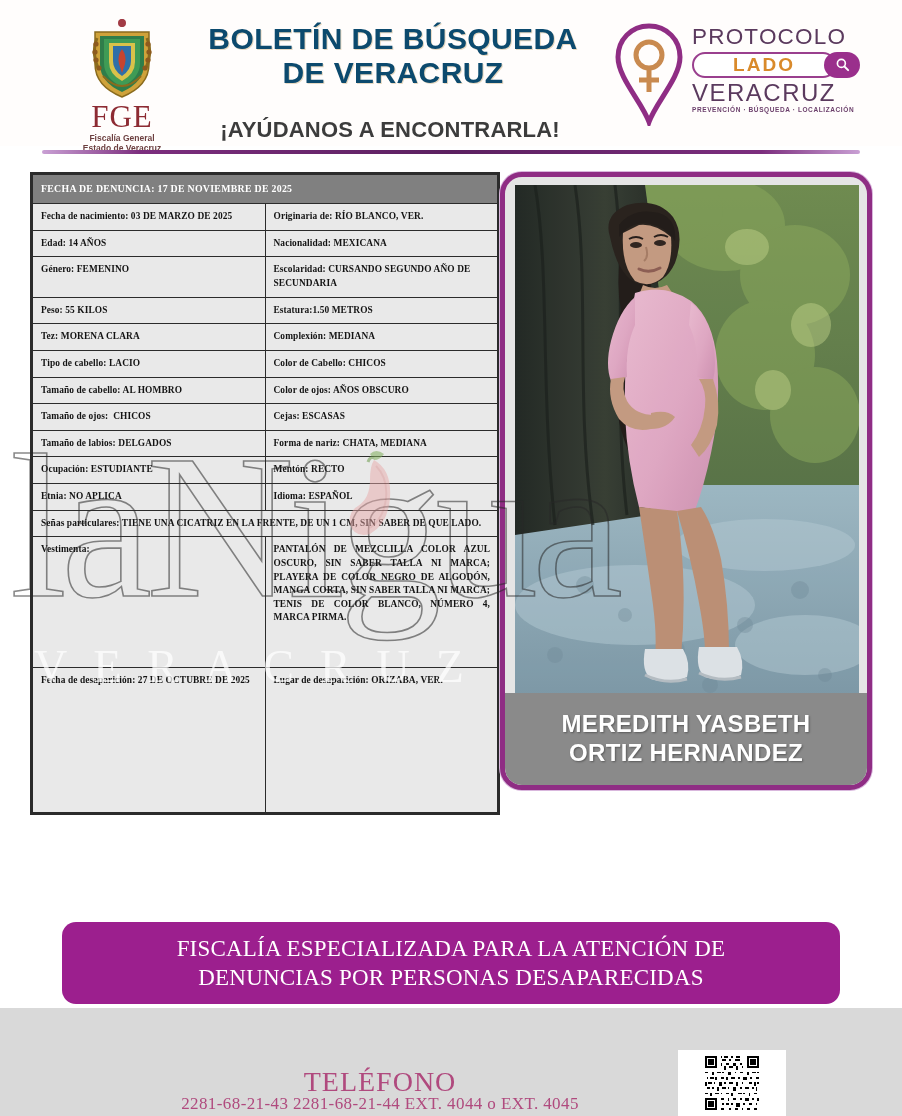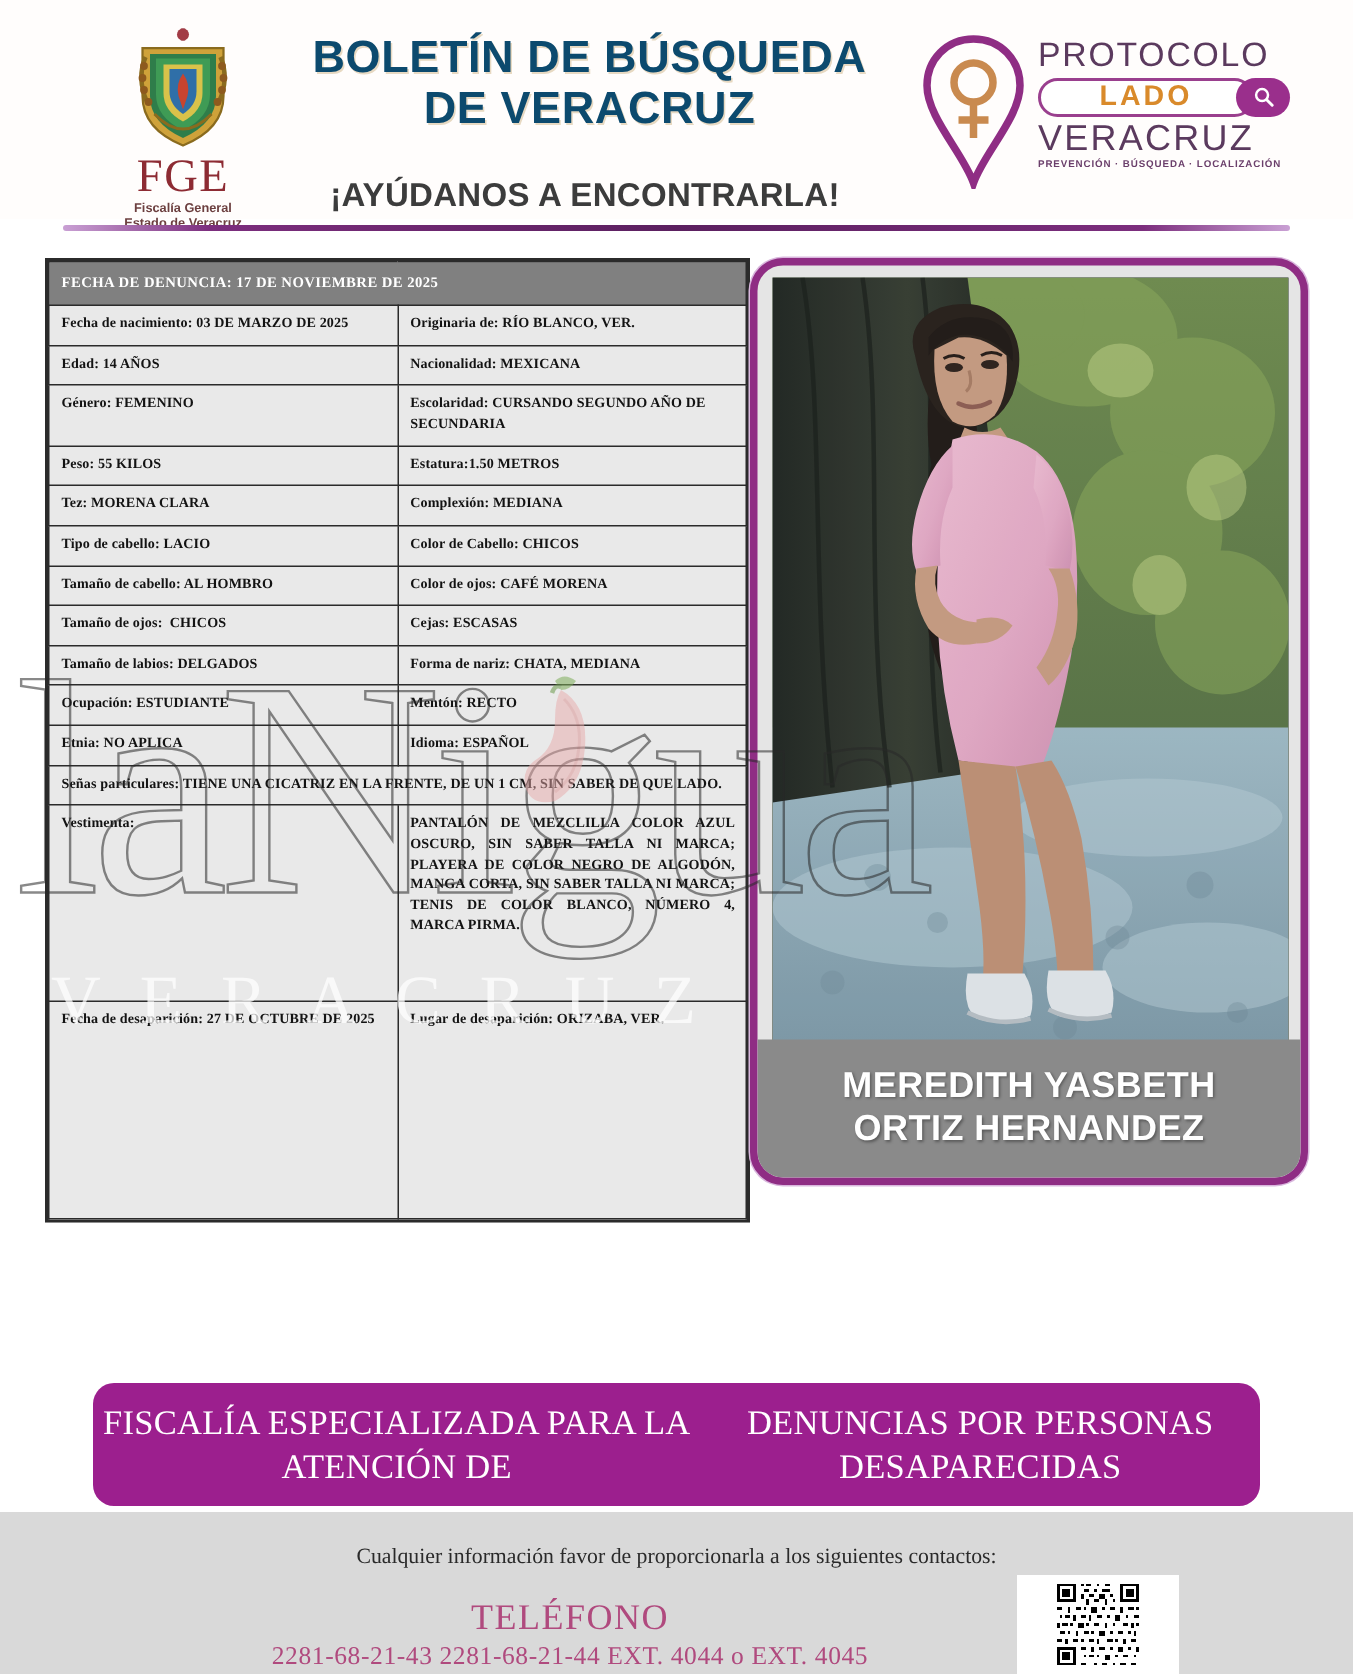--- a/index.html
+++ b/index.html
@@ -244,20 +244,21 @@
 
   
   .footer-band {
     position: absolute;
     left: 62px; top: 922px;
     width: 778px;
     height: 82px;
     background: #9c1f8e;
     border-radius: 14px;
     display: flex;
+    flex-direction: column;
     align-items: center;
     justify-content: center;
   }
   .footer-band div {
     font-family: "Liberation Serif", serif;
     font-size: 23px;
     color: #ffffff;
     line-height: 1.28;
     text-align: center;
     letter-spacing: 0.2px;
@@ -277,21 +278,21 @@
     font-family: "Liberation Serif", serif;
     font-size: 14.5px;
     color: #2a2a2a;
   }
   .tel-title {
     position: absolute;
     left: 0; top: 58px;
     width: 760px;
     text-align: center;
     font-family: "Liberation Serif", serif;
-    font-size: 24px;
+    font-size: 28px;
     color: #b04a7e;
     letter-spacing: 1px;
   }
   .tel-nums {
     position: absolute;
     left: 0; top: 86px;
     width: 760px;
     text-align: center;
     font-family: "Liberation Serif", serif;
     font-size: 17px;
@@ -441,21 +442,21 @@
       <tr>
         <td><span>Tez:</span> <span>MORENA CLARA</span></td>
         <td><span>Complexión:</span> <span>MEDIANA</span></td>
       </tr>
       <tr>
         <td><span>Tipo de cabello:</span> <span>LACIO</span></td>
         <td><span>Color de Cabello:</span> <span>CHICOS</span></td>
       </tr>
       <tr>
         <td><span>Tamaño de cabello:</span> <span>AL HOMBRO</span></td>
-        <td><span>Color de ojos:</span> <span>CAFÉ MORENA</span></td>
+        <td><span>Color de ojos:</span> <span>AÑOS OBSCURO</span></td>
       </tr>
       <tr>
         <td><span>Tamaño de ojos:</span>&nbsp; <span>CHICOS</span></td>
         <td><span>Cejas:</span> <span>ESCASAS</span></td>
       </tr>
       <tr>
         <td><span>Tamaño de labios:</span> <span>DELGADOS</span></td>
         <td><span>Forma de nariz:</span> <span>CHATA, MEDIANA</span></td>
       </tr>
       <tr>
@@ -580,21 +581,20 @@
     </span>
   </div>
 </div>
 
 <div class="footer-band">
   <div>FISCALÍA ESPECIALIZADA PARA LA ATENCIÓN DE</div>
   <div>DENUNCIAS POR PERSONAS DESAPARECIDAS</div>
 </div>
 
 <div class="contact-area">
-  <div class="contact-line">Cualquier información favor de proporcionarla a los siguientes contactos:</div>
   <div class="tel-title">TELÉFONO</div>
   <div class="tel-nums">2281-68-21-43  2281-68-21-44  EXT. 4044  o  EXT. 4045</div>
 </div>
 
 <div class="qr">
   <svg viewBox="0 0 33 33" width="100" height="58" shape-rendering="crispEdges">
     <rect width="33" height="33" fill="#ffffff"></rect>
     <g fill="#000000">
       <rect x="1" y="1" width="7" height="7"></rect>
         <rect x="2" y="2" width="5" height="5" fill="#fff"></rect>

